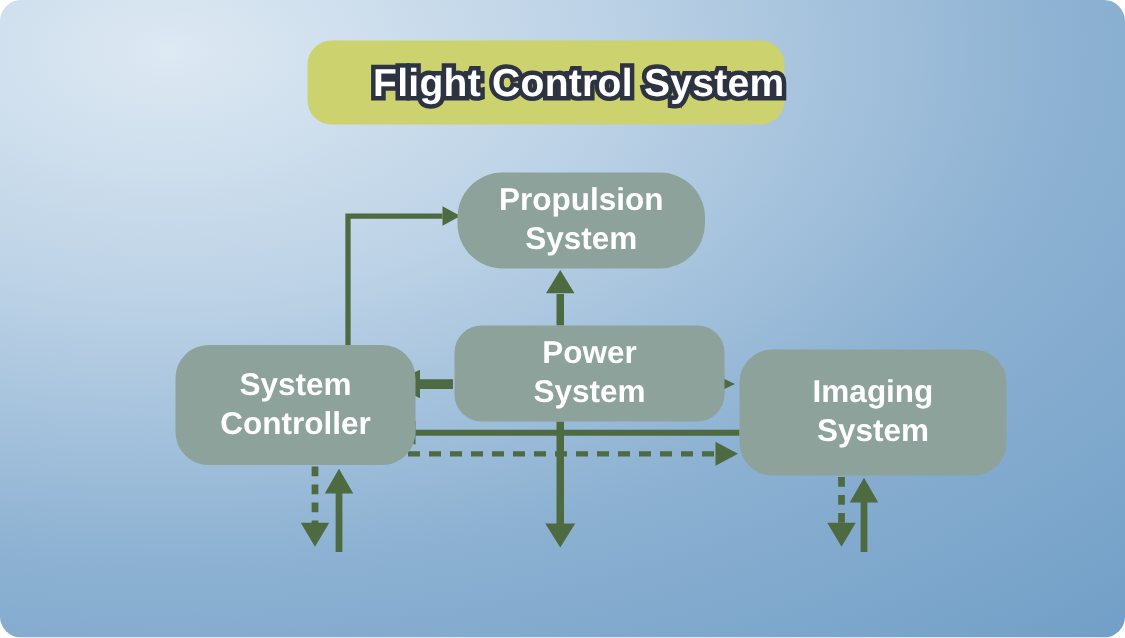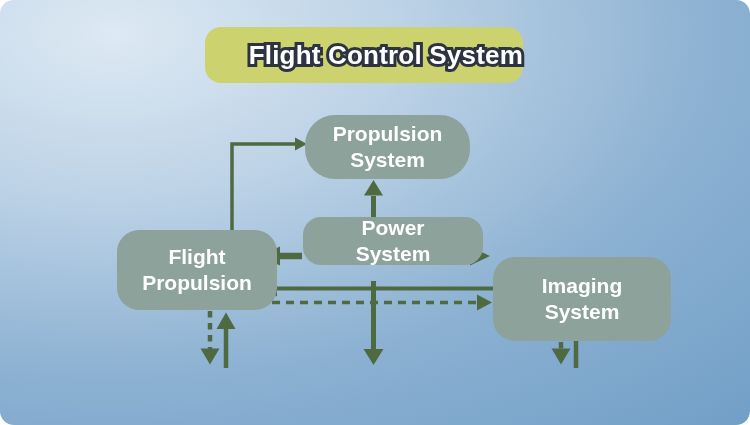--- a/index.html
+++ b/index.html
@@ -6,23 +6,23 @@
   .canvas{
     position:relative;width:750px;height:425px;overflow:hidden;border-radius:14px;
     background:radial-gradient(130% 130% at 15% 8%, #dde9f3 0%, #bcd2e6 30%, #8cb1d2 62%, #6f9dc6 100%);
   }
   .arrows{position:absolute;left:0;top:0;width:750px;height:425px;z-index:1;}
   .node{
     position:absolute;z-index:2;display:flex;align-items:center;justify-content:center;
     background:#8ca29a;color:#ffffff;font-weight:700;text-align:center;line-height:1.22;
   }
   .node-propulsion{left:305px;top:115px;width:141px;height:64px;border-radius:30px;font-size:21px;padding:0 12px;}
-  .node-power{left:303px;top:217px;width:140px;height:48px;border-radius:18px;font-size:21px;padding:0 20px;}
+  .node-power{left:303px;top:217px;width:140px;height:64px;border-radius:18px;font-size:21px;padding:0 20px;}
   .node-flight-controller{left:117px;top:230px;width:140px;height:80px;border-radius:22px;font-size:21px;padding:0 10px;}
-  .node-imaging{left:493px;top:233px;width:142px;height:84px;border-radius:22px;font-size:21px;padding:0 18px;margin-top:24px;}
+  .node-imaging{left:493px;top:233px;width:142px;height:84px;border-radius:22px;font-size:21px;padding:0 18px;}
   .node-wireless{left:165px;top:366px;width:443px;height:40px;border-radius:13px;font-size:21px;white-space:nowrap;}
   .title-box{
     position:absolute;z-index:2;left:205px;top:27px;width:318px;height:56px;border-radius:16px;
     background:#ccd26e;display:flex;align-items:center;justify-content:flex-end;
   }
   .stack{display:grid;}
   .stack>span{grid-area:1/1;text-align:center;font-size:26px;font-weight:700;letter-spacing:.2px;white-space:nowrap;}
   .title-outline{-webkit-text-stroke:6px #2e3342;color:#2e3342;}
   .title-fill{color:#ffffff;}
 </style>
@@ -100,21 +100,21 @@
 
   <div class="node node-propulsion">
     <span>Propulsion System</span>
   </div>
 
   <div class="node node-power">
     <span>Power System</span>
   </div>
 
   <div class="node node-flight-controller">
-    <span>Flight Propulsion</span>
+    <span>System Controller</span>
   </div>
 
   <div class="node node-imaging">
     <span>Imaging System</span>
   </div>
 
 
 </div>
 
 </body></html>

